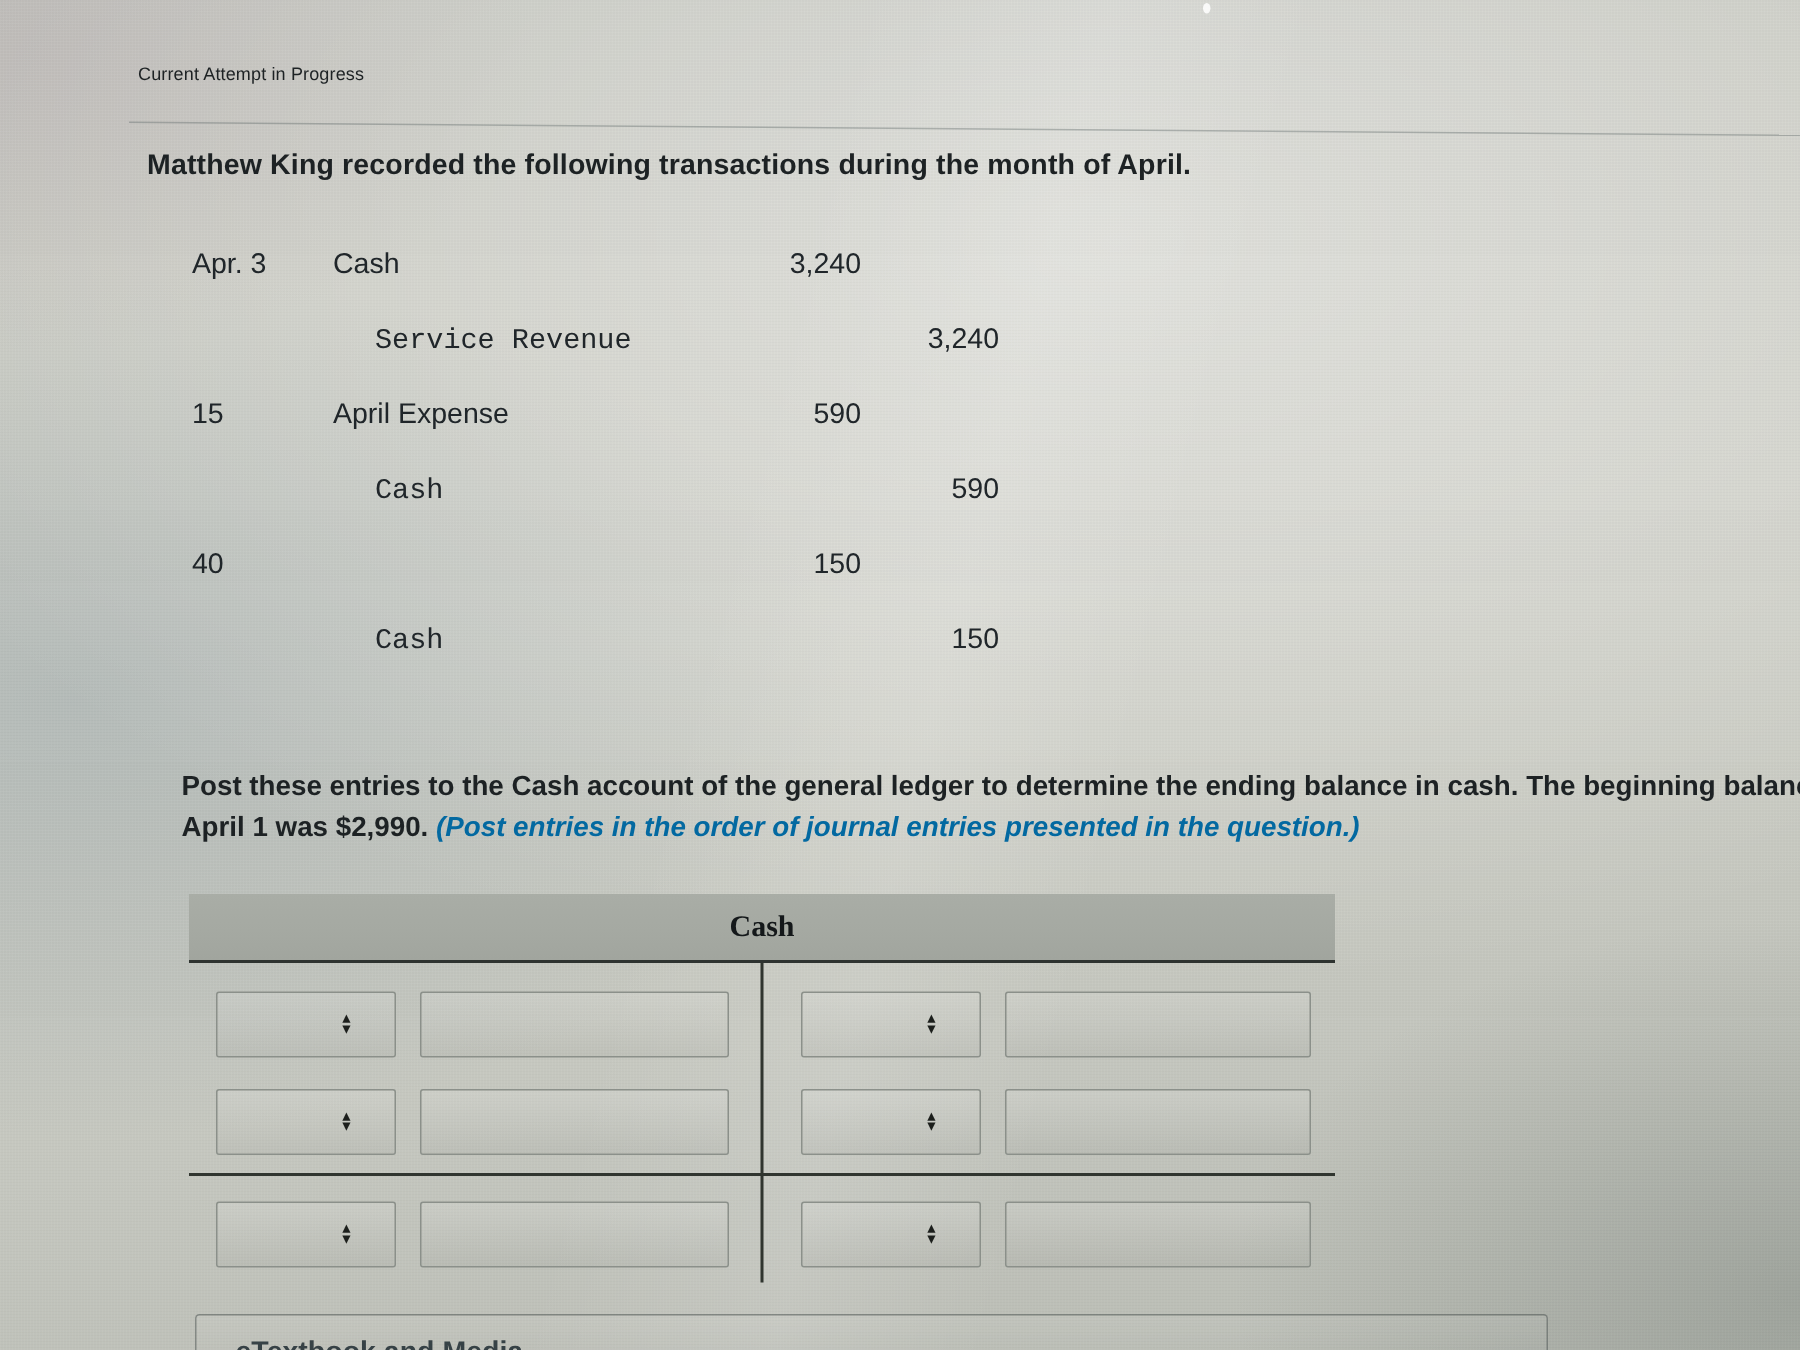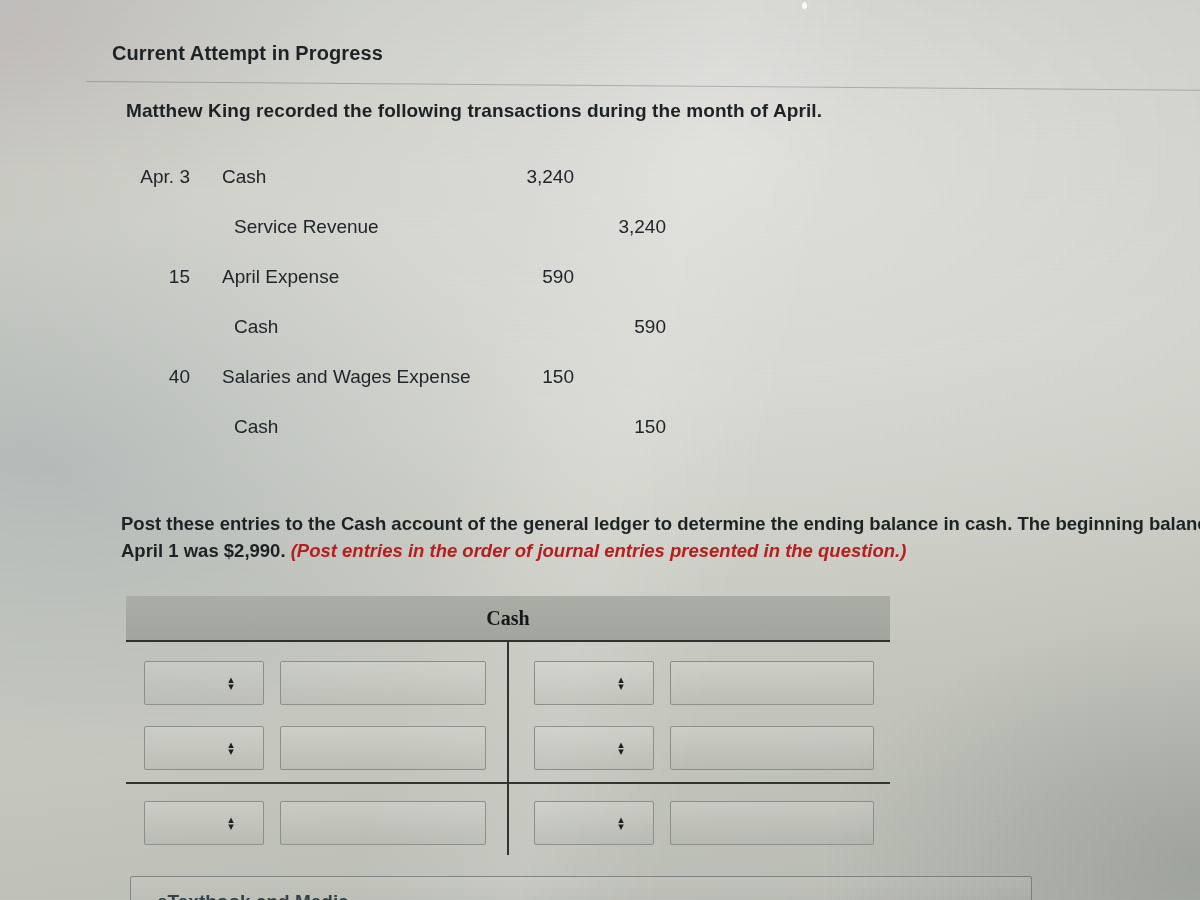--- a/index.html
+++ b/index.html
@@ -48,39 +48,38 @@
     position: absolute;
     inset: 0;
     z-index: 3;
   }
 
   
   .attempt-title {
     position: absolute;
     left: 92px;
     top: 42px;
-    font-size: 20px;
-    font-weight: bold;
+    font-size: 12px;
+    font-weight: normal;
     color: #1d2224;
     letter-spacing: .1px;
-    margin-left: 20px;
   }
   .rule-top {
     position: absolute;
     left: 86px;
     top: 81px;
     width: 1114px;
     height: 1px;
     background: rgba(90,100,100,.38);
     transform: rotate(.45deg);
     transform-origin: left center;
   }
   .intro {
     position: absolute;
-    left: 126px;
+    left: 98px;
     top: 100px;
     font-size: 19px;
     color: #1d2224;
     font-weight: 600;
     letter-spacing: .1px;
   }
 
   
   .journal {
     position: absolute;
@@ -90,32 +89,32 @@
   }
   .jrow {
     position: relative;
     height: 50px;
   }
   .jdate {
     position: absolute;
     left: 0;
     width: 62px;
     top: 4px;
-    text-align: right;
+    text-align: left;
     font-size: 19px;
     color: #20262a;
   }
   .jacct {
     position: absolute;
     left: 94px;
     top: 4px;
     font-size: 19px;
     color: #20262a;
   }
-  .jacct.indent { left: 106px; }
+  .jacct.indent { left: 122px; font-family: Liberation Mono, monospace; }
   .jdebit {
     position: absolute;
     left: 330px;
     width: 116px;
     top: 4px;
     text-align: right;
     font-size: 19px;
     color: #20262a;
   }
   .jcredit {
@@ -134,21 +133,21 @@
     left: 121px;
     top: 510px;
     width: 1110px;
     font-size: 18.5px;
     line-height: 27px;
     color: #1d2224;
     font-weight: 600;
     letter-spacing: 0;
   }
   .instructions .emph {
-    color: #b91c1c;
+    color: #0369a1;
     font-style: italic;
     font-weight: bold;
   }
 
   
   .taccount {
     position: absolute;
     left: 126px;
     top: 596px;
     width: 764px;
@@ -313,21 +312,20 @@
 
     <div class="jrow">
       <div class="jdate"></div>
       <div class="jacct indent">Cash</div>
       <div class="jdebit"></div>
       <div class="jcredit">590</div>
     </div>
 
     <div class="jrow">
       <div class="jdate">40</div>
-      <div class="jacct">Salaries and Wages Expense</div>
       <div class="jdebit">150</div>
       <div class="jcredit"></div>
     </div>
 
     <div class="jrow">
       <div class="jdate"></div>
       <div class="jacct indent">Cash</div>
       <div class="jdebit"></div>
       <div class="jcredit">150</div>
     </div>

